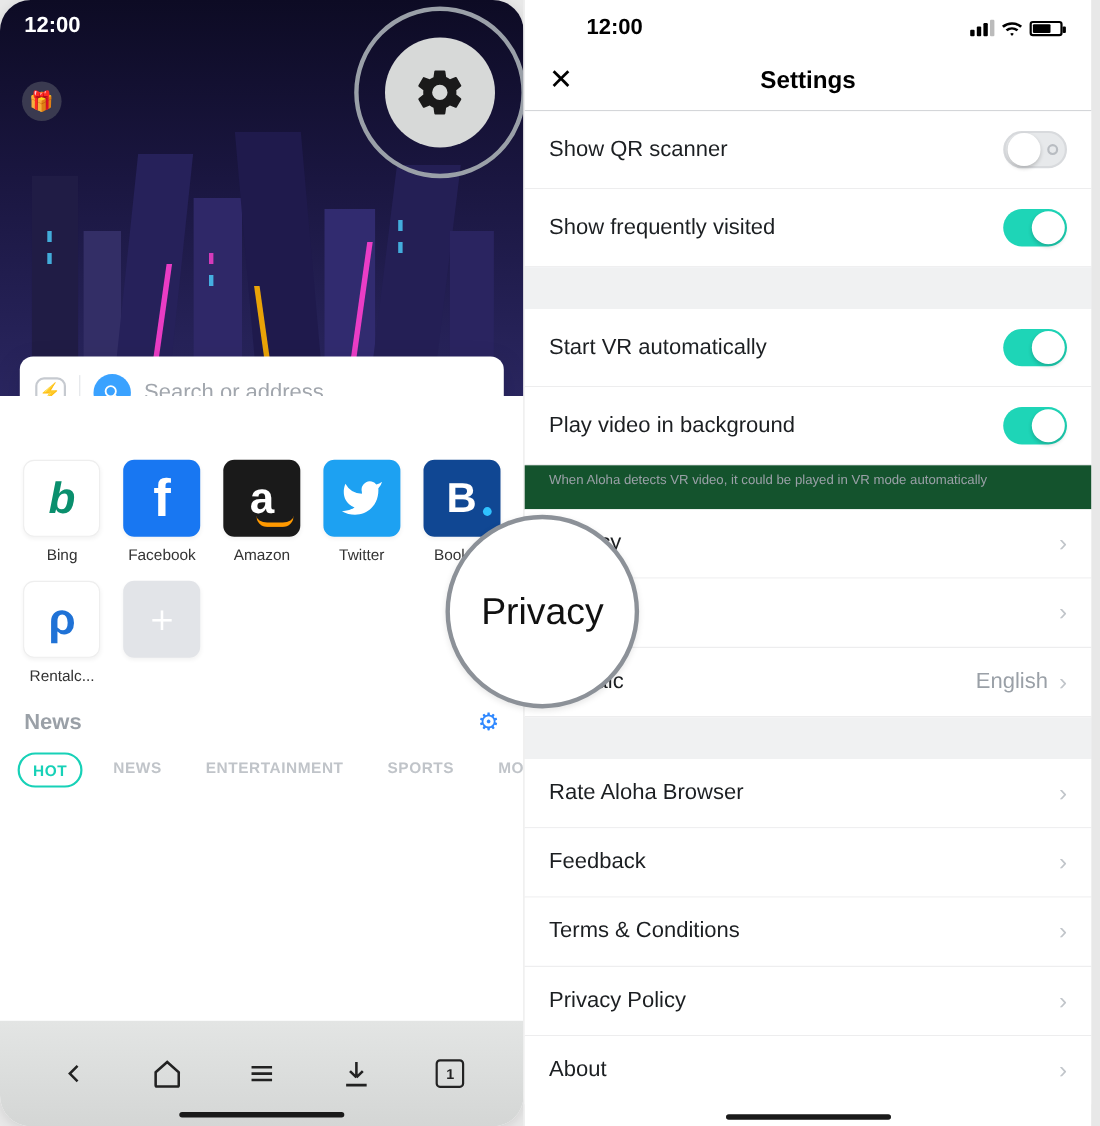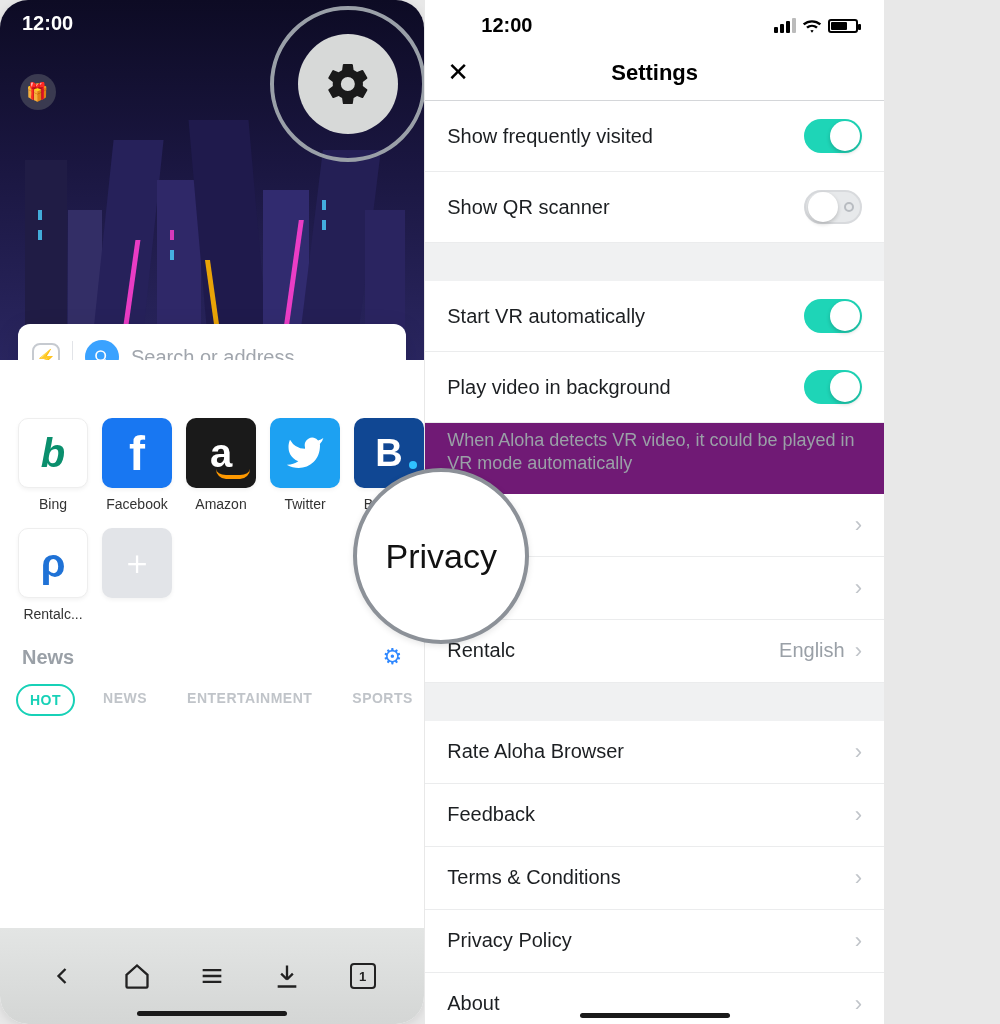--- a/index.html
+++ b/index.html
@@ -1,18 +1,18 @@
 <!DOCTYPE html>
 <html><head>
 <meta charset="utf-8">
 <style>
   * { box-sizing: border-box; margin: 0; padding: 0; font-family: -apple-system, "Helvetica Neue", Arial, sans-serif; }
   body { background:#e8e8e8; width:1000px; height:1024px; overflow:hidden; }
 
-  .stage { display:flex; gap:0; width:884px; height:1024px;justify-content:space-between; }
+  .stage { display:flex; gap:0; width:992px; height:1024px;justify-content:space-between; }
 
   
   .phone-left { width:480px; height:1024px; background:#fff; position:relative; border-radius:28px; overflow:hidden; box-shadow:0 2px 10px rgba(0,0,0,.1); }
 
   .header-bg {
     height:360px; position:relative;
     background:linear-gradient(180deg,#0d0b24 0%, #1a1640 45%, #2a2660 100%);
     overflow:hidden;
   }
   .city { position:absolute; bottom:0; left:0; right:0; height:250px; }
@@ -103,21 +103,21 @@
 
   .toggle{ width:58px; height:34px; border-radius:20px; position:relative;}
   .toggle.on{ background:#1ed5b7;}
   .toggle.off{ background:#e7e9eb; border:2px solid #d8dadd;}
   .toggle .knob{ position:absolute; top:2px; width:30px; height:30px; background:#fff; border-radius:50%; box-shadow:0 2px 4px rgba(0,0,0,.2);}
   .toggle.on .knob{ right:2px;}
   .toggle.off .knob{ left:2px; top:0;}
   .toggle.off .dot{position:absolute; right:6px; top:50%; transform:translateY(-50%); width:10px; height:10px; border:2px solid #b8bcc1; border-radius:50%;}
 
   .gap{ height:38px; background:#f0f1f2;}
-  .footnote{ background:#701a75; padding:6px 22px 18px; color:#9aa0a7; font-size:18px; line-height:1.3;} 
+  .footnote{ background:#14532d; padding:6px 22px 18px; color:#9aa0a7; font-size:12px; line-height:1.3;} 
 
   .privacy-ring{ position:absolute; left:-72px; top:468px; width:176px; height:176px; border-radius:50%; border:4px solid #8c9198; background:#fff; display:flex; align-items:center; justify-content:center; box-shadow:0 2px 6px rgba(0,0,0,.1); z-index:5;}
   .privacy-ring span{ font-size:34px; font-weight:500; color:#111;}
 
   .home-ind-r{ position:absolute; bottom:6px; left:50%; transform:translateX(-50%); width:150px; height:5px; background:#1a1a1a; border-radius:4px;}
 </style>
 </head>
 <body>
 
 <div class="stage">
@@ -286,32 +286,32 @@
           </span>
       </div>
     </div>
 
     <div class="set-header">
       <span class="set-close">✕</span>
       <span class="set-title">Settings</span>
     </div>
 
     <div class="cell">
-      <span class="lbl">Show frequently visited</span>
-      <span class="toggle on">
-          <span class="knob"></span>
-        </span>
-    </div>
-    <div class="cell">
       <span class="lbl">Show QR scanner</span>
       <span class="toggle off">
           <span class="knob"></span>
           <span class="dot"></span>
         </span>
     </div>
+    <div class="cell">
+      <span class="lbl">Show frequently visited</span>
+      <span class="toggle on">
+          <span class="knob"></span>
+        </span>
+    </div>
     <div class="gap"></div>
 
     <div class="cell">
       <span class="lbl">Start VR automatically</span>
       <span class="toggle on">
           <span class="knob"></span>
         </span>
     </div>
     <div class="cell">
       <span class="lbl">Play video in background</span>

